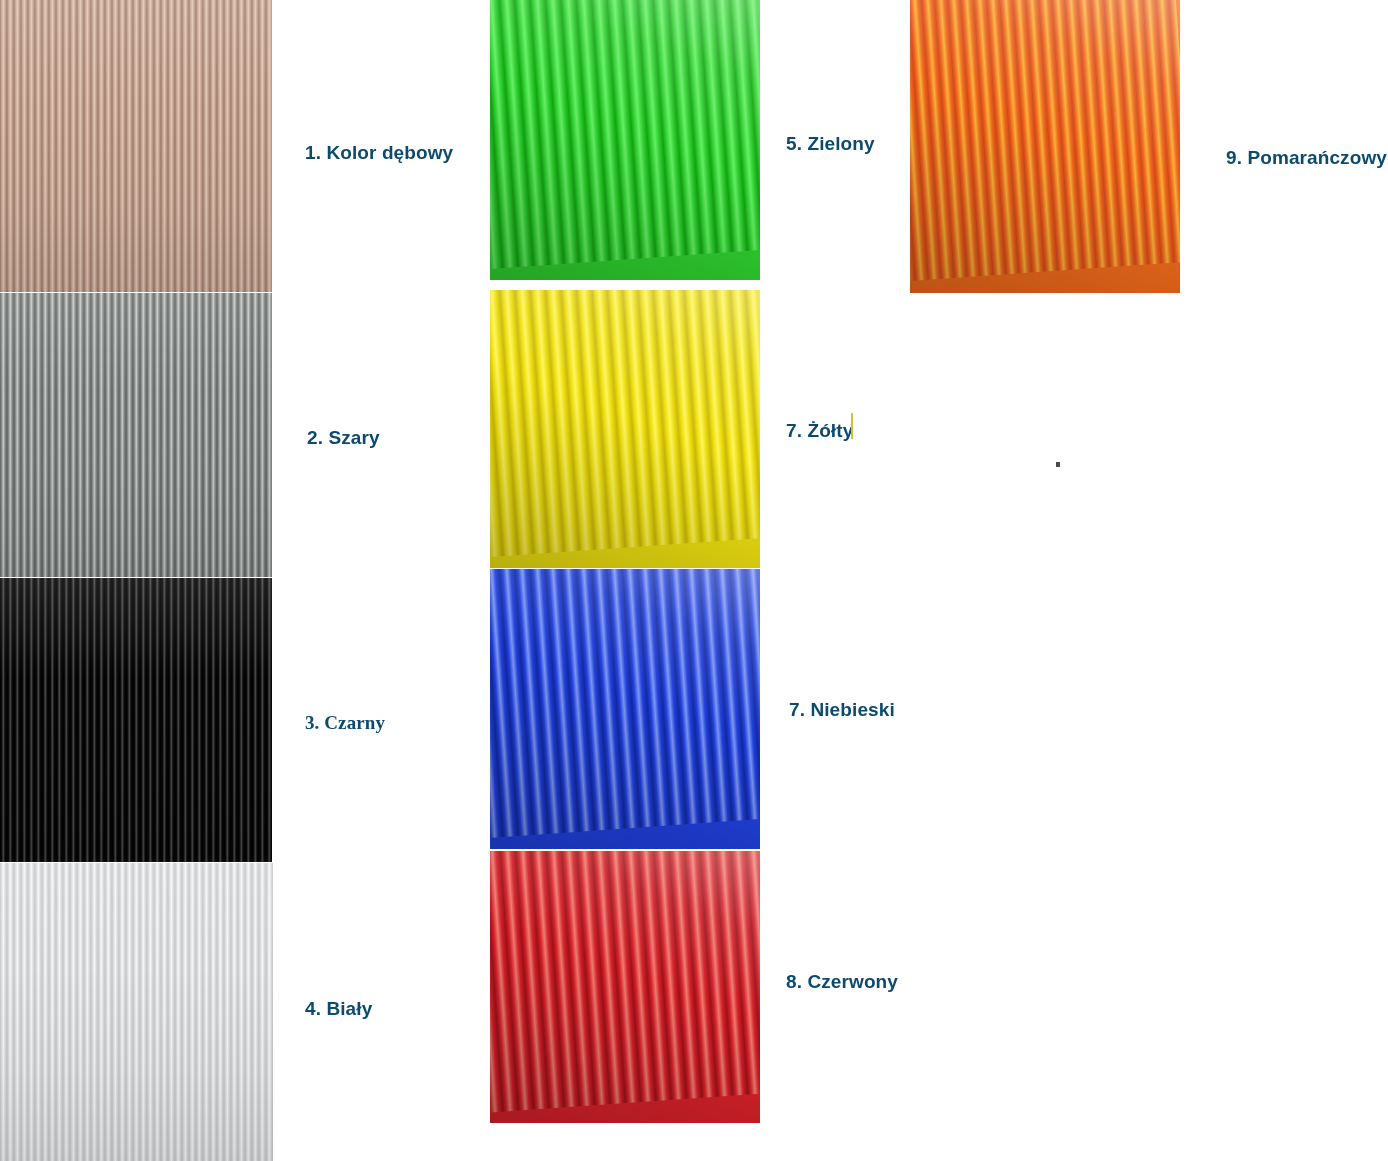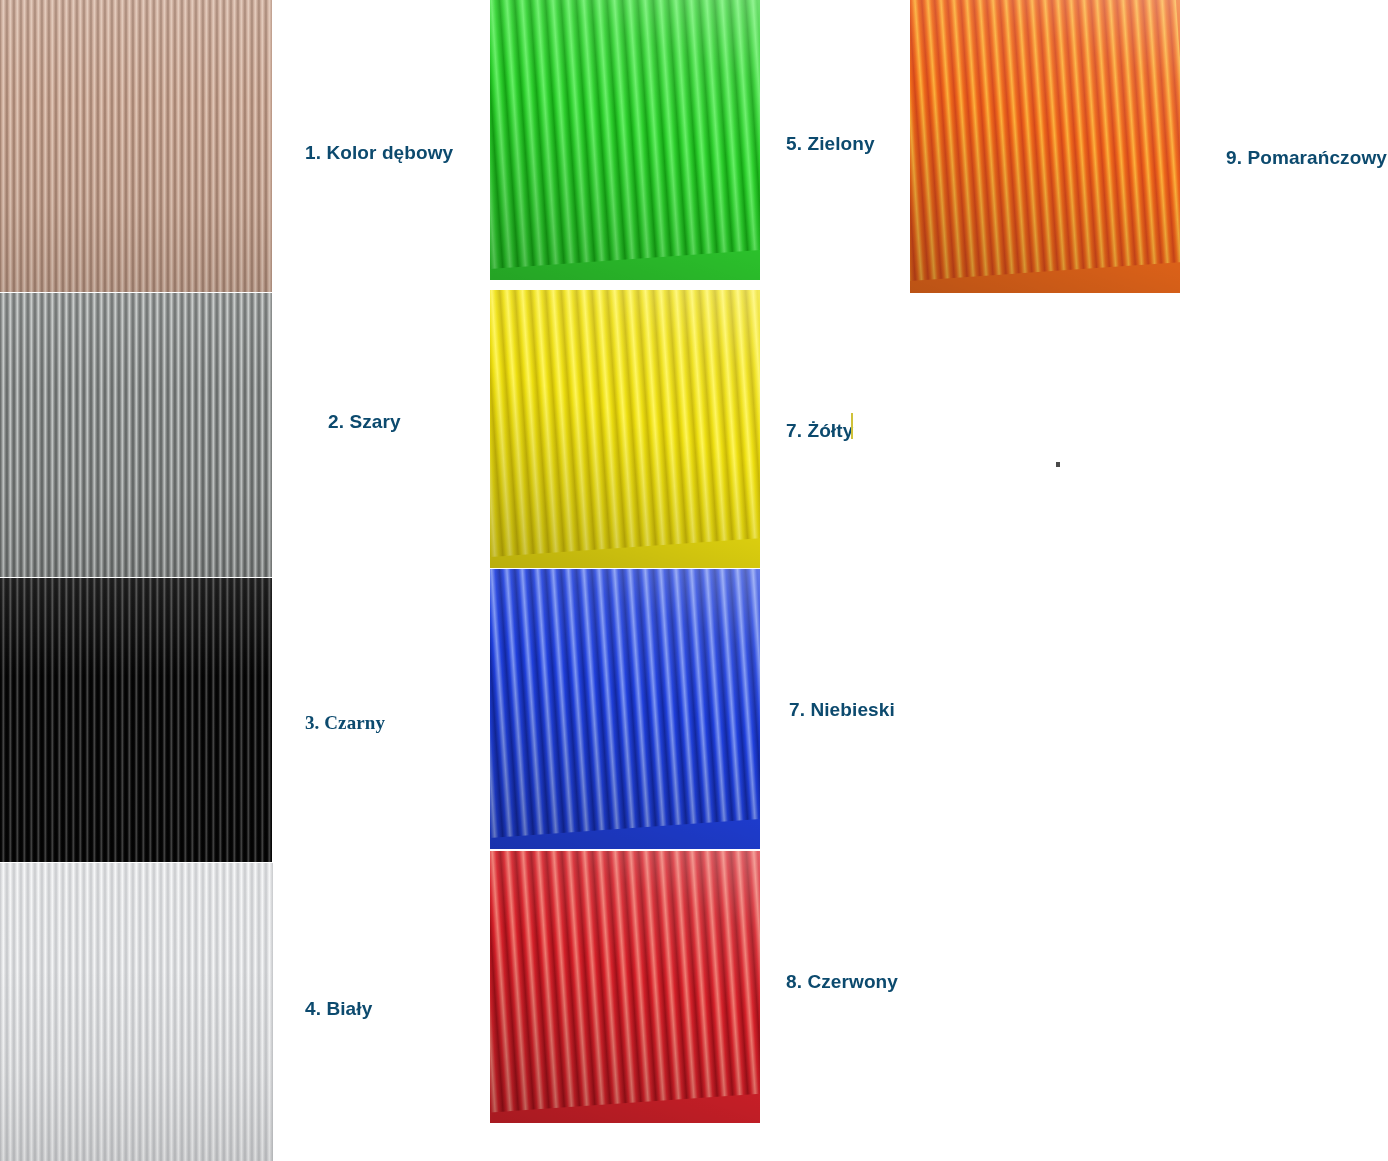--- a/index.html
+++ b/index.html
@@ -73,21 +73,21 @@
 
 <div class="swatch" style="left: 0px; top: 0px; width: 272px; height: 292px; background: rgb(198, 164, 146);">
     <div class="ribs" style="background-image: repeating-linear-gradient(90deg, rgb(157, 123, 105) 0px, rgb(198, 164, 146) 1.54px, rgb(226, 200, 184) 3.36px, rgb(198, 164, 146) 5.04px, rgb(157, 123, 105) 7px);"></div>
     <div class="gloss" style="background-image: linear-gradient(rgba(255, 255, 255, 0.1) 0%, rgba(255, 255, 255, 0) 35%, rgba(0, 0, 0, 0.04) 70%, rgba(0, 0, 0, 0.1) 100%);"></div>
   </div>
 <div class="label" style="left: 305px; top: 143px;">1. Kolor dębowy</div>
 <div class="swatch" style="left: 0px; top: 293px; width: 272px; height: 284px; background: rgb(138, 141, 140);">
     <div class="ribs" style="background-image: repeating-linear-gradient(90deg, rgb(93, 97, 96) 0px, rgb(138, 141, 140) 1.54px, rgb(200, 204, 203) 3.36px, rgb(138, 141, 140) 5.04px, rgb(93, 97, 96) 7px);"></div>
     <div class="gloss" style="background-image: linear-gradient(rgba(255, 255, 255, 0.1) 0%, rgba(255, 255, 255, 0) 35%, rgba(0, 0, 0, 0.04) 70%, rgba(0, 0, 0, 0.1) 100%);"></div>
   </div>
-<div class="label" style="left: 307px; top: 412px; margin-left: 21px;">2. Szary</div>
+<div class="label" style="left: 307px; top: 428px;">2. Szary</div>
 <div class="swatch" style="left: 0px; top: 578px; width: 272px; height: 284px; background: rgb(10, 10, 10);">
     <div class="ribs" style="background-image: repeating-linear-gradient(90deg, rgb(0, 0, 0) 0px, rgb(10, 10, 10) 1.54px, rgb(74, 74, 74) 3.36px, rgb(10, 10, 10) 5.04px, rgb(0, 0, 0) 7px);"></div>
     <div class="gloss" style="background-image: linear-gradient(rgba(255, 255, 255, 0.1) 0%, rgba(255, 255, 255, 0) 35%, rgba(0, 0, 0, 0.04) 70%, rgba(0, 0, 0, 0.1) 100%);"></div>
   </div>
 <div class="label" style="left: 305px; top: 713px; font-family: Liberation Serif, serif;">3. Czarny</div>
 <div class="swatch" style="left: 0px; top: 863px; width: 273px; height: 298px; background: rgb(220, 221, 223);">
     <div class="ribs" style="background-image: repeating-linear-gradient(90deg, rgb(195, 197, 200) 0px, rgb(220, 221, 223) 1.54px, rgb(246, 247, 248) 3.36px, rgb(220, 221, 223) 5.04px, rgb(195, 197, 200) 7px);"></div>
     <div class="gloss" style="background-image: linear-gradient(rgba(255, 255, 255, 0.1) 0%, rgba(255, 255, 255, 0) 35%, rgba(0, 0, 0, 0.04) 70%, rgba(0, 0, 0, 0.1) 100%);"></div>
   </div>
 <div class="label" style="left: 305px; top: 999px;">4. Biały</div>

